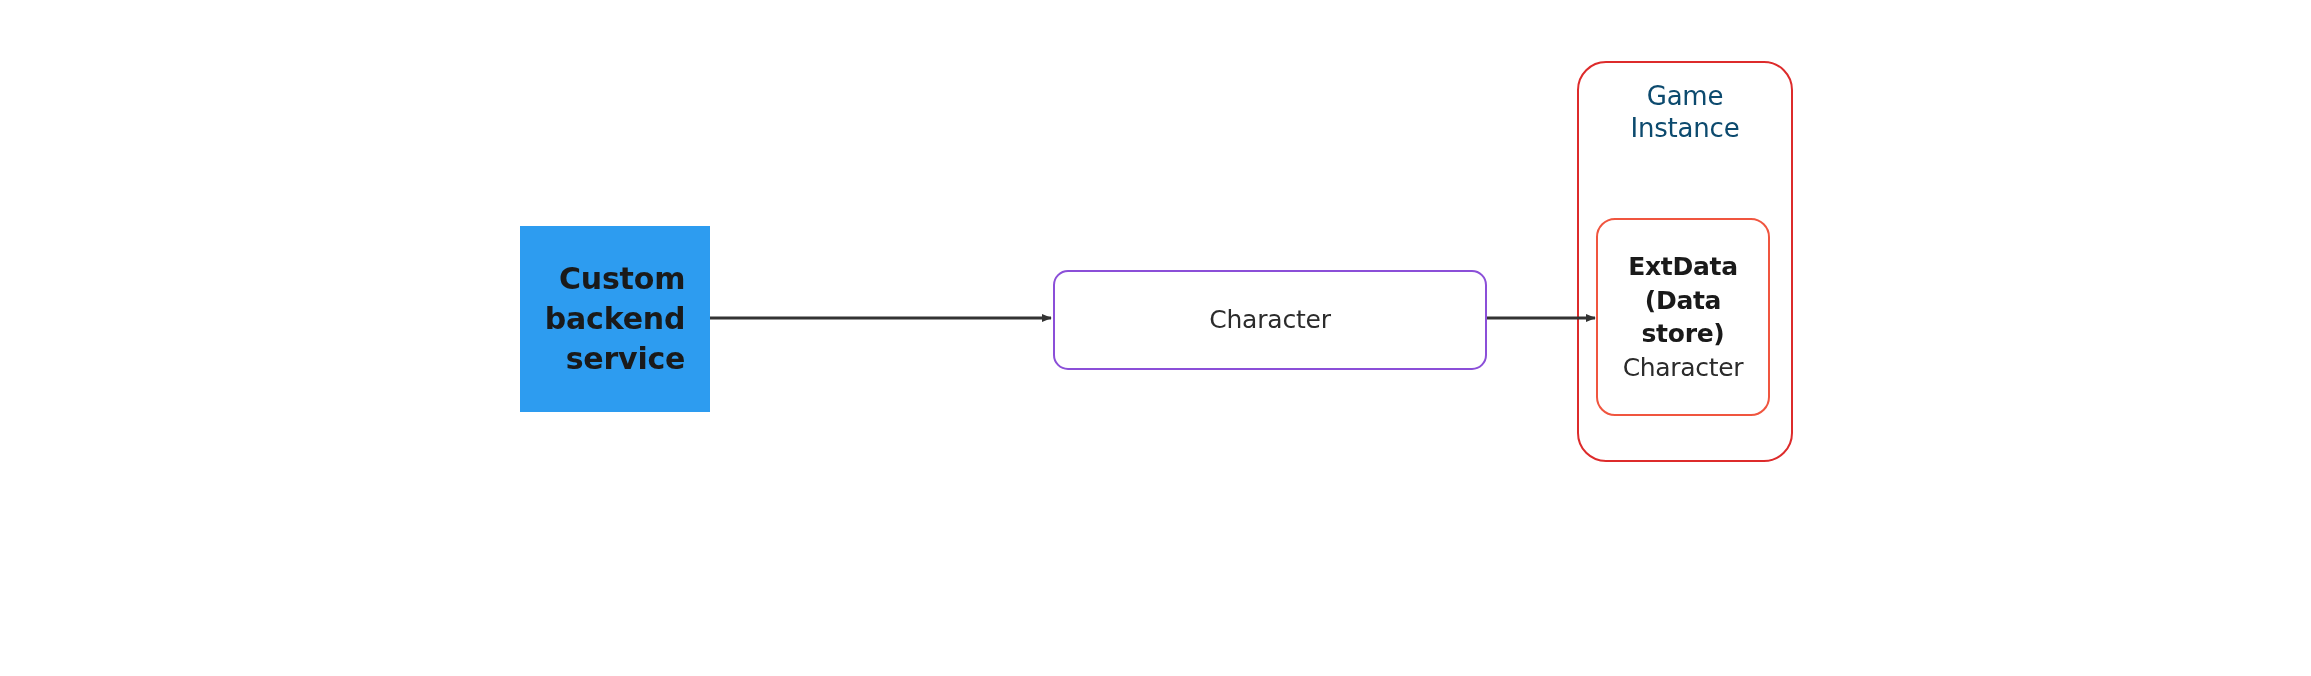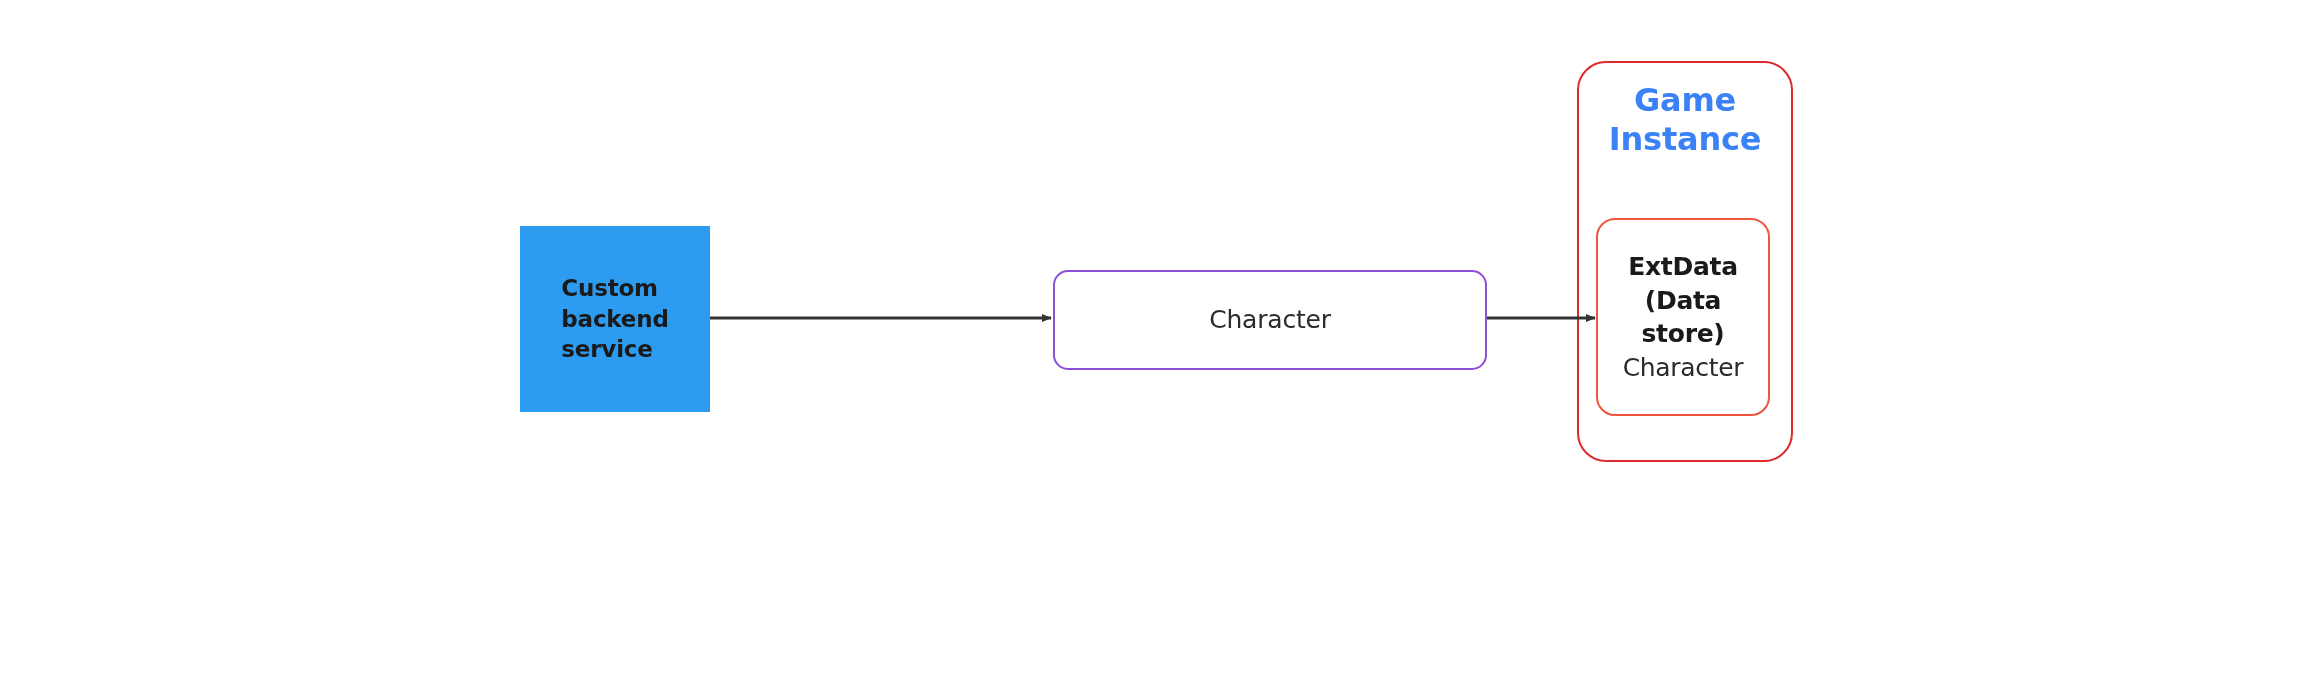--- a/index.html
+++ b/index.html
@@ -29,25 +29,25 @@
     top: 226px;
     width: 190px;
     height: 186px;
     background: #2d9cf0;
     display: flex;
     align-items: center;
     justify-content: center;
     box-sizing: border-box;
   }
   .node-blue .label {
-    font-size: 23px;
+    font-size: 30px;
     font-weight: bold;
     color: #1a1a1a;
     line-height: 1.33;
-    text-align: left;
+    text-align: right;
     white-space: pre-line;
     letter-spacing: -0.2px;
   }
 
   
   .node-purple {
     position: absolute;
     left: 1053px;
     top: 270px;
     width: 434px;
@@ -88,23 +88,23 @@
     border-radius: 29px;
     background: transparent;
     box-sizing: border-box;
   }
   .container-red .container-title {
     position: absolute;
     left: 0;
     right: 0;
     top: 18px;
     text-align: center;
-    font-size: 32px;
-    font-weight: bold;
-    color: #3b82f6;
+    font-size: 26px;
+    font-weight: normal;
+    color: #0c4a6e;
     line-height: 1.22;
     white-space: pre-line;
     letter-spacing: -0.2px;
   }
 
   
   .node-datastore {
     position: absolute;
     left: 1596px;
     top: 218px;

